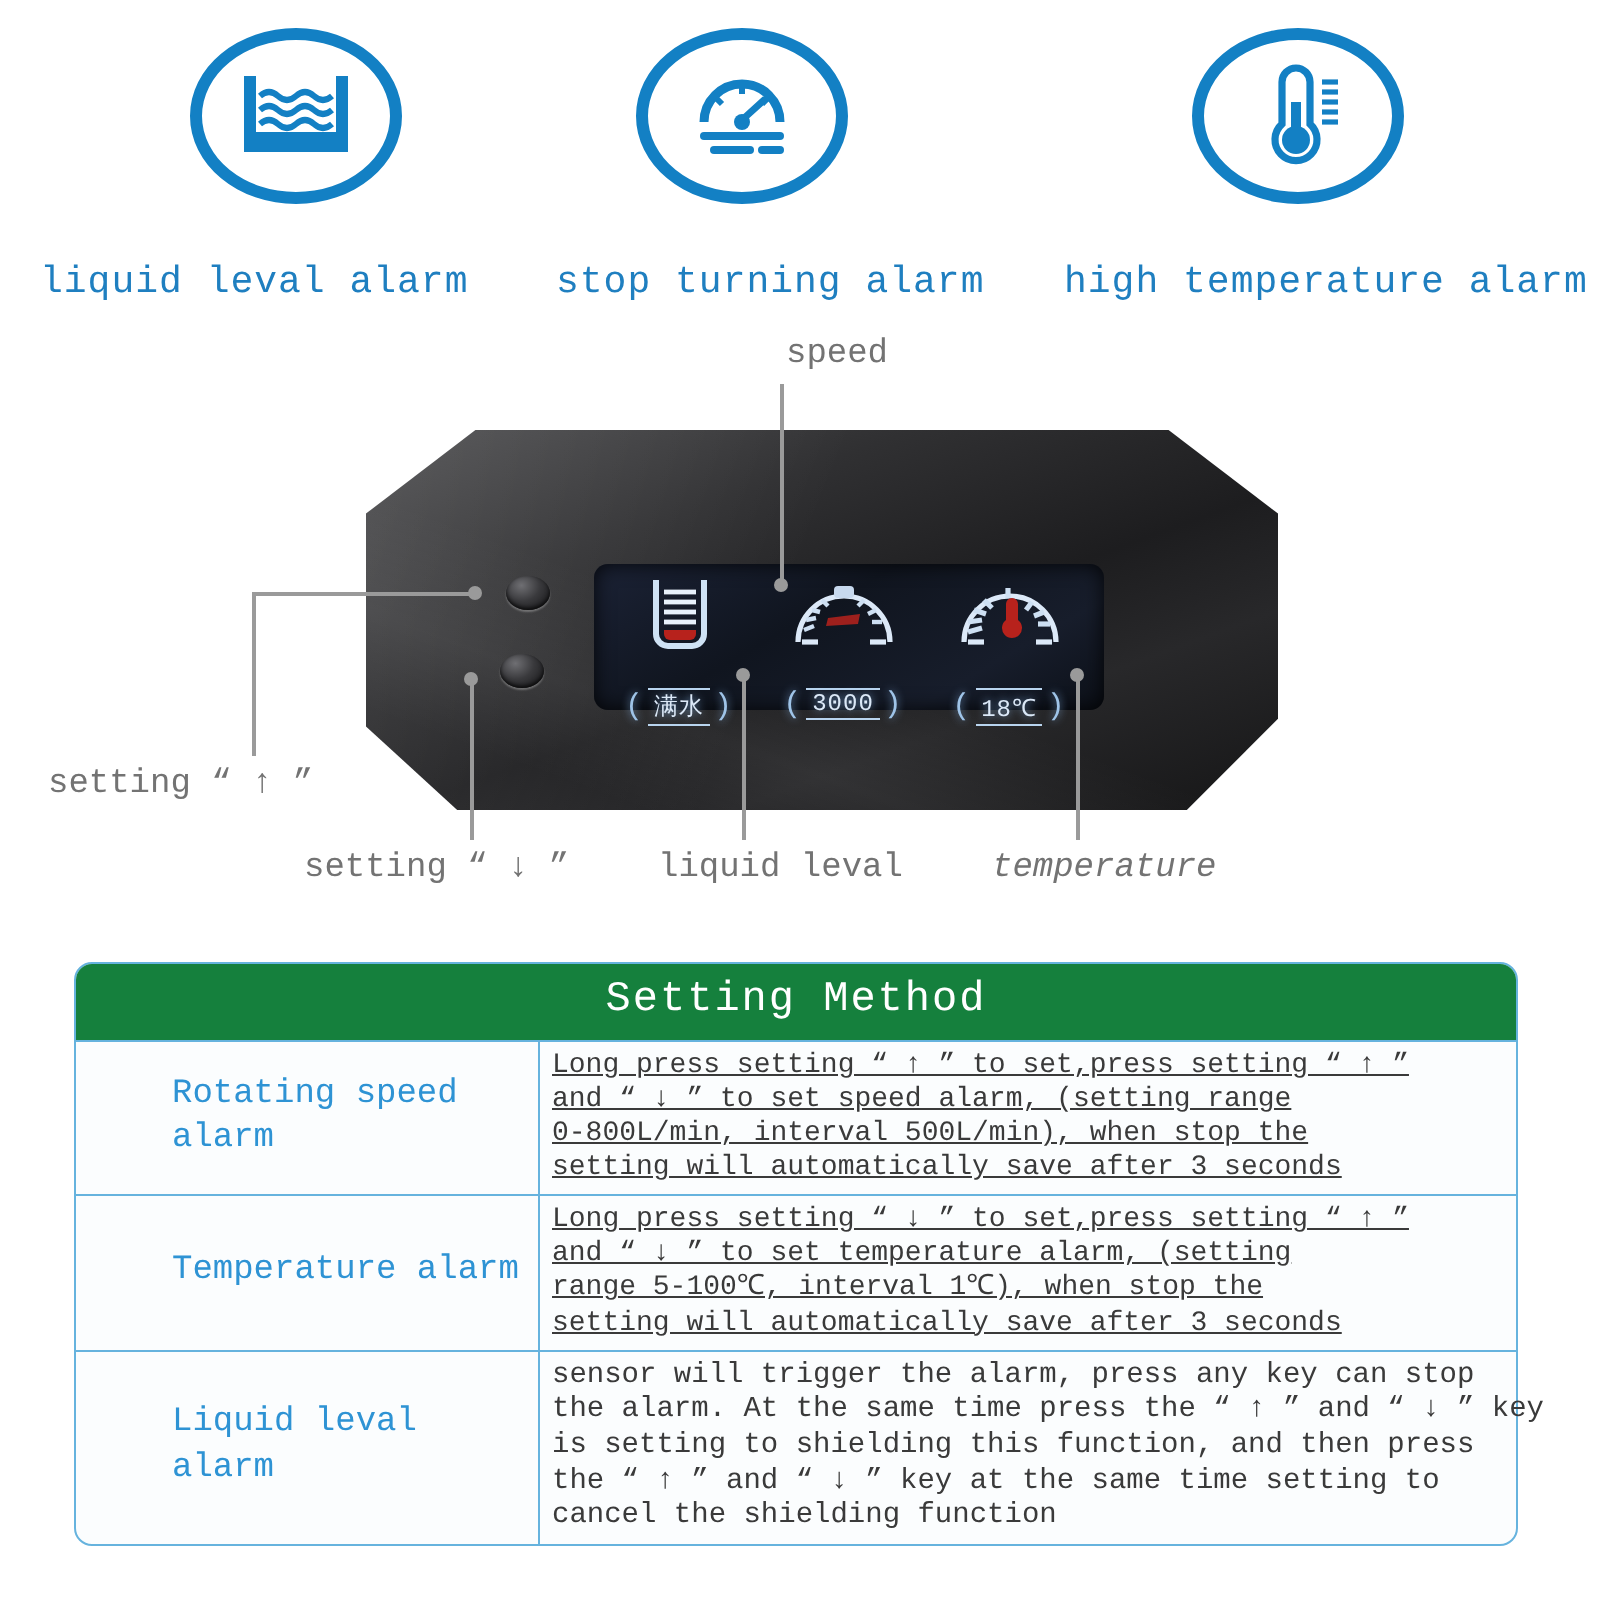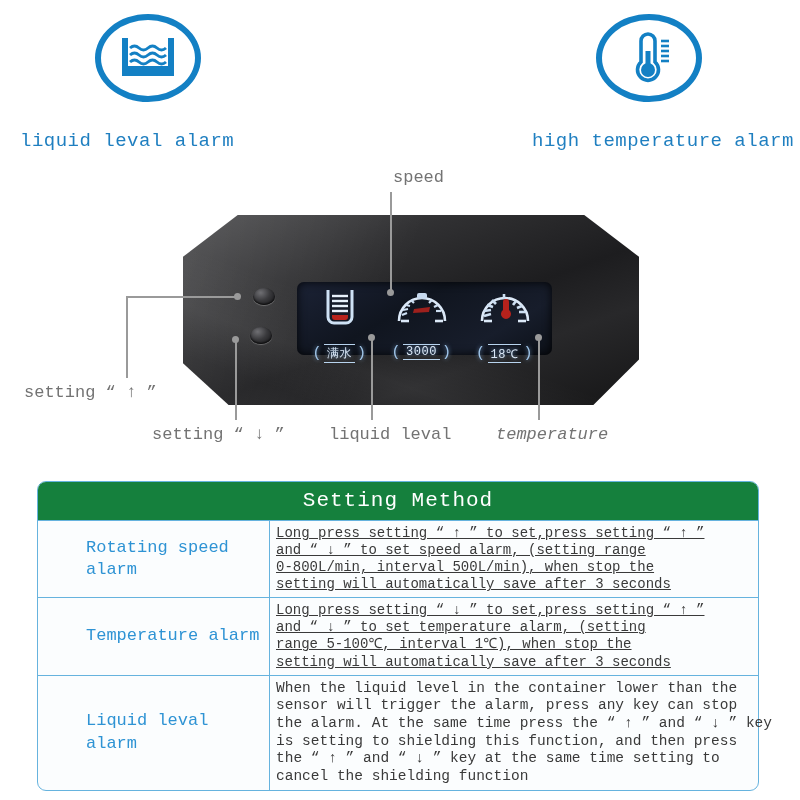--- a/index.html
+++ b/index.html
@@ -153,20 +153,36 @@
         <path d="M7 3 L7 38 L53 38 L53 3" fill="none" stroke="#1380c4" stroke-width="6" stroke-linecap="butt"></path>
         <rect x="10" y="31" width="40" height="5" fill="#1380c4"></rect>
         <path d="M12 13 q4.5 -4 9 0 t9 0 t9 0 t9 0" fill="none" stroke="#1380c4" stroke-width="3"></path>
         <path d="M12 20 q4.5 -4 9 0 t9 0 t9 0 t9 0" fill="none" stroke="#1380c4" stroke-width="3"></path>
         <path d="M12 27 q4.5 -4 9 0 t9 0 t9 0 t9 0" fill="none" stroke="#1380c4" stroke-width="3"></path>
       </svg>
     </div>
     <div class="feature-label">liquid leval alarm</div>
   </div>
 
+  <div class="feature" id="feature-1">
+    <div class="feature-badge">
+      <svg width="60" height="48" viewBox="0 0 60 48">
+        <path d="M11 27 a19 19 0 0 1 38 0" fill="none" stroke="#1380c4" stroke-width="4.5"></path>
+        <circle cx="30" cy="27" r="4" fill="#1380c4"></circle>
+        <line x1="30" y1="26" x2="41" y2="16" stroke="#1380c4" stroke-width="3.5" stroke-linecap="round"></line>
+        <line x1="30" y1="9" x2="30" y2="13" stroke="#1380c4" stroke-width="3"></line>
+        <line x1="17" y1="15" x2="20" y2="18" stroke="#1380c4" stroke-width="3"></line>
+        <line x1="43" y1="15" x2="40" y2="18" stroke="#1380c4" stroke-width="3"></line>
+        <line x1="11" y1="34" x2="49" y2="34" stroke="#1380c4" stroke-width="4" stroke-linecap="round"></line>
+        <line x1="16" y1="41" x2="34" y2="41" stroke="#1380c4" stroke-width="4" stroke-linecap="round"></line>
+        <line x1="40" y1="41" x2="49" y2="41" stroke="#1380c4" stroke-width="4" stroke-linecap="round"></line>
+      </svg>
+    </div>
+    <div class="feature-label">stop turning alarm</div>
+  </div>
 
   <div class="feature" id="feature-2">
     <div class="feature-badge">
       <svg width="58" height="54" viewBox="0 0 58 54">
         <path d="M21 10 a7 7 0 0 1 14 0 l0 21 a10.5 10.5 0 1 1 -14 0 z" fill="none" stroke="#1380c4" stroke-width="3.6"></path>
         <circle cx="28" cy="39" r="7" fill="#1380c4"></circle>
         <rect x="25.5" y="20" width="5" height="17" fill="#1380c4"></rect>
         <g stroke="#1380c4" stroke-width="2.6">
           <line x1="41" y1="10" x2="49" y2="10"></line>
           <line x1="41" y1="15" x2="49" y2="15"></line>
@@ -302,21 +318,20 @@
         <div class="row-desc big">
           <div>Long press setting “ ↓ ” to set,press setting “ ↑ ”</div>
           <div>and  “ ↓ ”  to set temperature alarm, (setting</div>
           <div>range 5-100℃, interval 1℃), when stop the</div>
           <div>setting will automatically save after 3 seconds</div>
         </div>
       </div>
       <div class="table-row">
         <div class="row-label">Liquid leval alarm</div>
         <div class="row-desc small">
-          <div>When the liquid level in the container lower than the</div>
           <div>sensor will trigger the alarm, press any key can stop</div>
           <div>the alarm. At the same time press the “ ↑ ” and “ ↓ ” key</div>
           <div>is setting to shielding this function, and then press</div>
           <div>the  “ ↑ ” and “ ↓ ”  key at the same time setting to</div>
           <div>cancel the shielding function</div>
         </div>
       </div>
     </div>
 </div>
 

